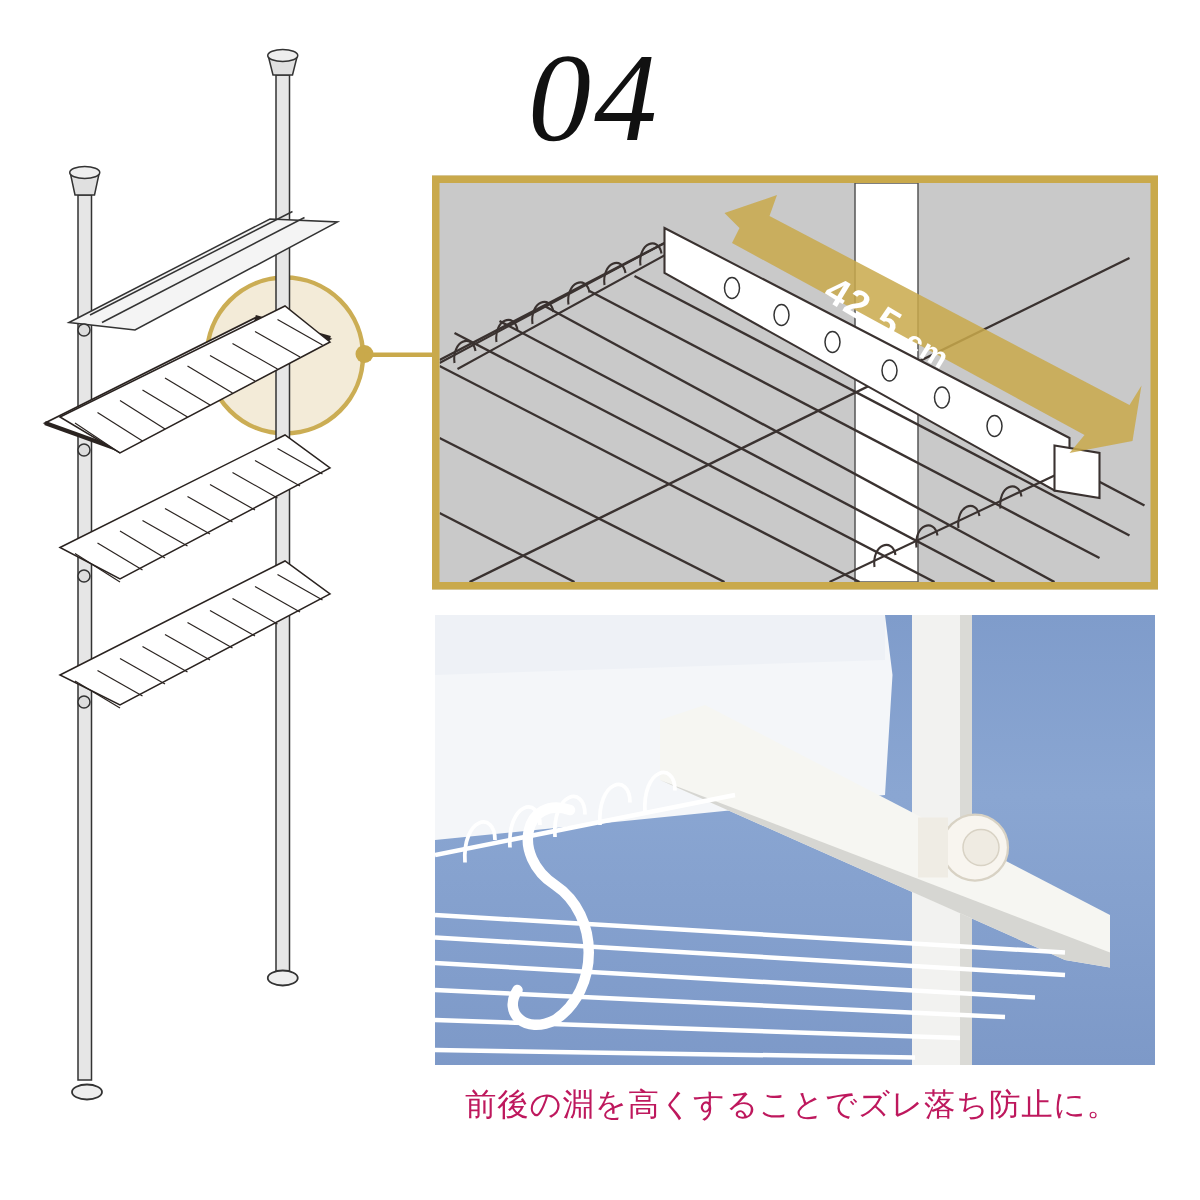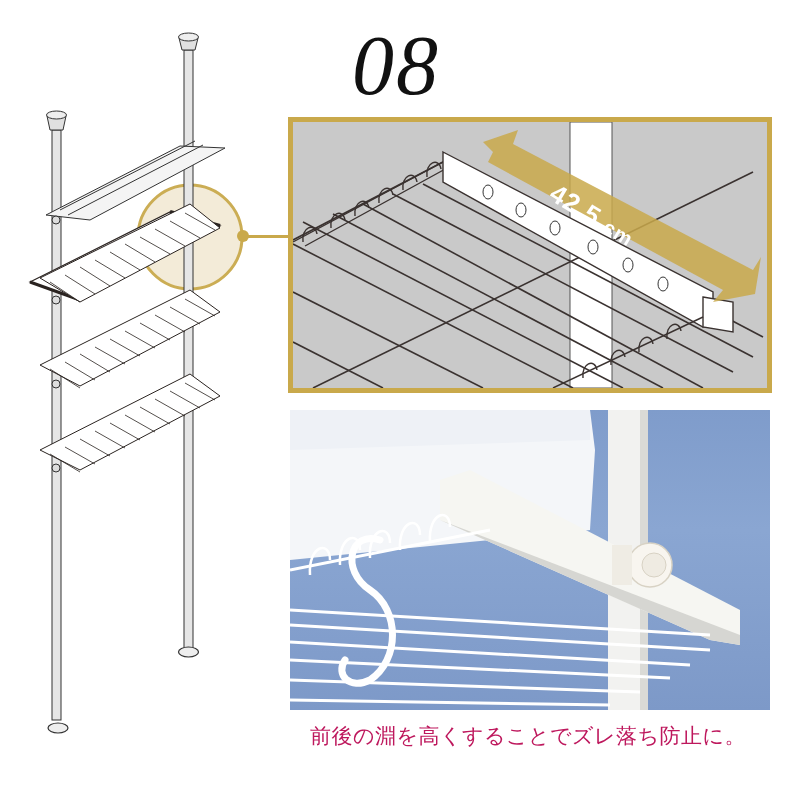--- a/index.html
+++ b/index.html
@@ -34,21 +34,21 @@
     font-family: "DejaVu Serif", serif; font-size: 21px; color: #be185d; white-space: nowrap;
     letter-spacing: 0.5px;
     margin-left: 20px;
   }
   .callout-line { left: 243px; top: 235px; width: 46px; height: 3px; background: #c9a94b; }
   .callout-dot { left: 237px; top: 230px; width: 12px; height: 12px; border-radius: 50%; background: #c9a94b; }
 </style>
 </head>
 <body>
 
-<div class="abs section-number">08</div>
+<div class="abs section-number">04</div>
 
 <div class="abs product-illustration">
   <svg width="230" height="730" viewBox="0 0 230 730" xmlns="http://www.w3.org/2000/svg">
 
     <circle cx="170" cy="217" r="52" fill="#f3ead6" stroke="#c9a94b" stroke-width="3" opacity="0.95"></circle>
 
     <rect x="164" y="30" width="9" height="600" fill="#e6e6e6" stroke="#333" stroke-width="1"></rect>
     <path d="M159 18 L178 18 L175 30 L162 30 Z" fill="#e0e0e0" stroke="#333" stroke-width="1"></path>
     <ellipse cx="168.5" cy="17" rx="10" ry="4" fill="#eee" stroke="#333" stroke-width="1"></ellipse>
     <ellipse cx="168.5" cy="632" rx="10" ry="5" fill="#eee" stroke="#333" stroke-width="1.2"></ellipse>

